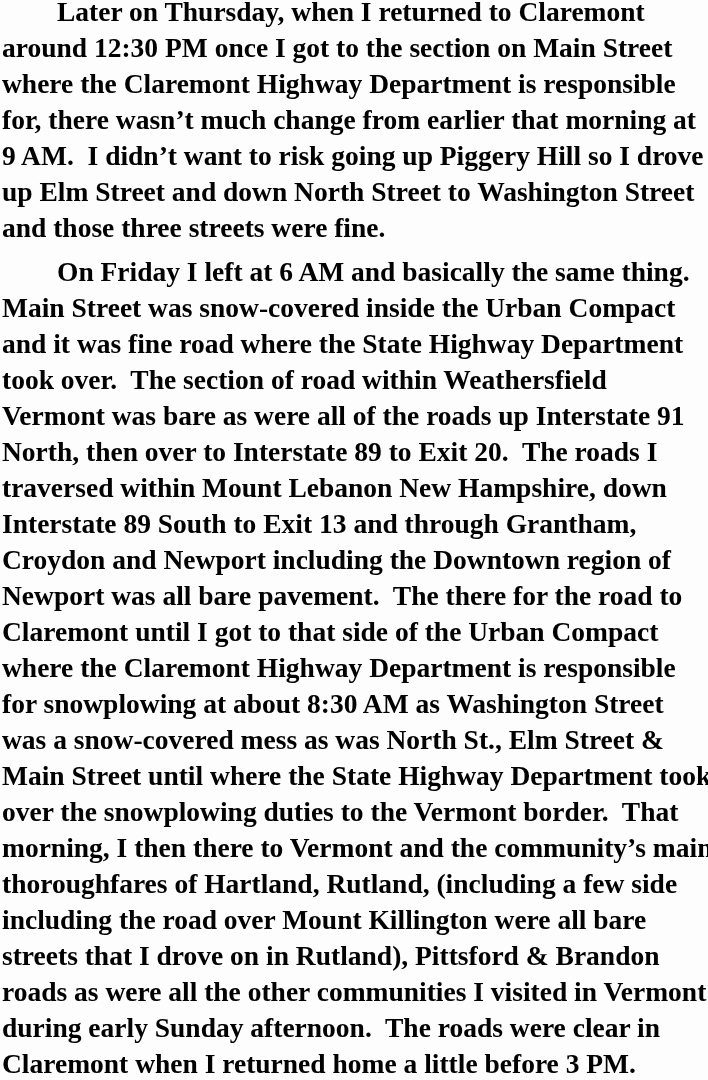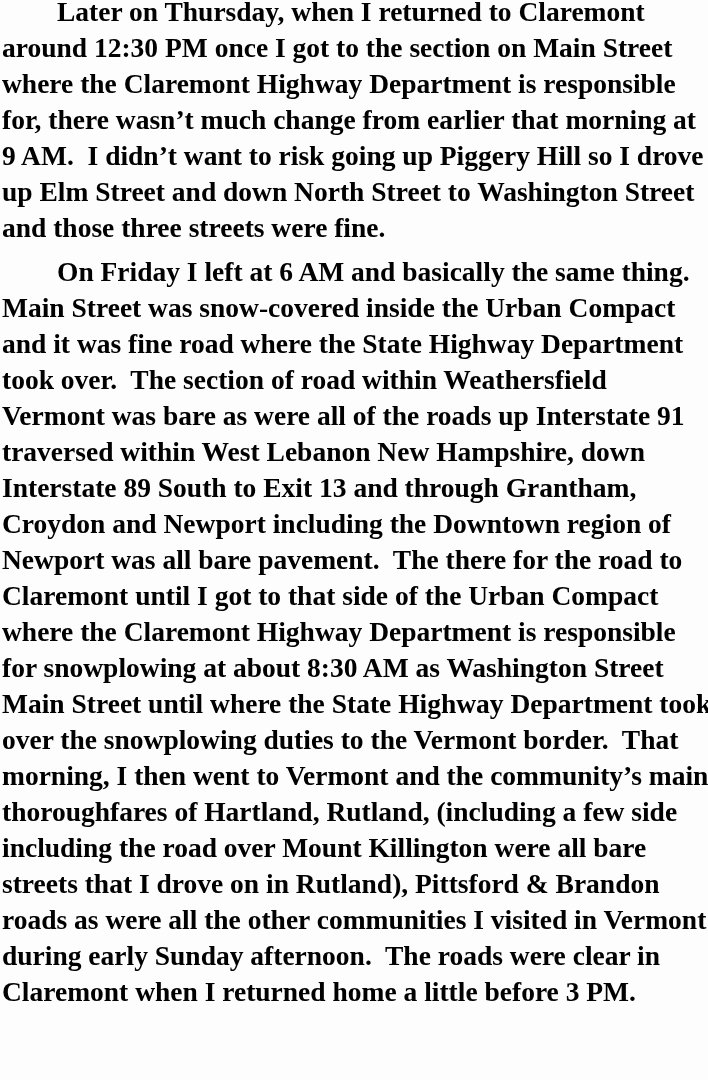--- a/index.html
+++ b/index.html
@@ -48,30 +48,32 @@
     <div class="text-line">up Elm Street and down North Street to Washington Street</div>
     <div class="text-line">and those three streets were fine.</div>
   </div>
 
   <div class="paragraph">
     <div class="text-line first">On Friday I left at 6 AM and basically the same thing.</div>
     <div class="text-line">Main Street was snow-covered inside the Urban Compact</div>
     <div class="text-line">and it was fine road where the State Highway Department</div>
     <div class="text-line">took over.  The section of road within Weathersfield</div>
     <div class="text-line">Vermont was bare as were all of the roads up Interstate 91</div>
-    <div class="text-line">traversed within West Lebanon New Hampshire, down</div>
+    <div class="text-line">North, then over to Interstate 89 to Exit 20.  The roads I</div>
+    <div class="text-line">traversed within Mount Lebanon New Hampshire, down</div>
     <div class="text-line">Interstate 89 South to Exit 13 and through Grantham,</div>
     <div class="text-line">Croydon and Newport including the Downtown region of</div>
     <div class="text-line">Newport was all bare pavement.  The there for the road to</div>
     <div class="text-line">Claremont until I got to that side of the Urban Compact</div>
     <div class="text-line">where the Claremont Highway Department is responsible</div>
     <div class="text-line">for snowplowing at about 8:30 AM as Washington Street</div>
+    <div class="text-line">was a snow-covered mess as was North St., Elm Street &amp;</div>
     <div class="text-line">Main Street until where the State Highway Department took</div>
     <div class="text-line">over the snowplowing duties to the Vermont border.  That</div>
-    <div class="text-line">morning, I then went to Vermont and the community’s main</div>
+    <div class="text-line">morning, I then there to Vermont and the community’s main</div>
     <div class="text-line">thoroughfares of Hartland, Rutland, (including a few side</div>
     <div class="text-line">including the road over Mount Killington were all bare</div>
     <div class="text-line">streets that I drove on in Rutland), Pittsford &amp; Brandon</div>
     <div class="text-line">roads as were all the other communities I visited in Vermont</div>
     <div class="text-line">during early Sunday afternoon.  The roads were clear in</div>
     <div class="text-line">Claremont when I returned home a little before 3 PM.</div>
   </div>
 
 </div>
 

